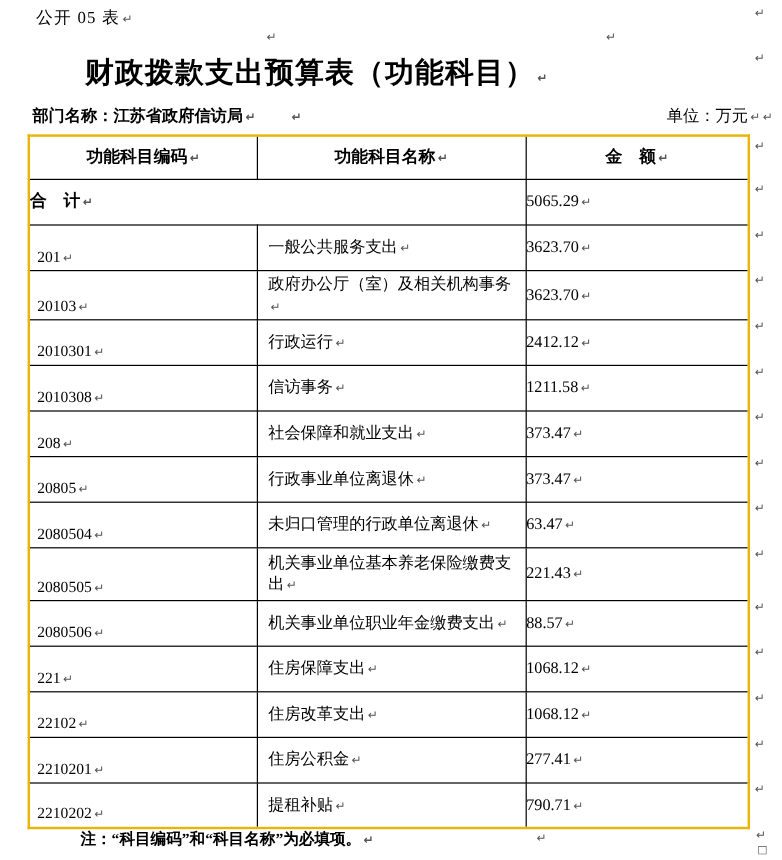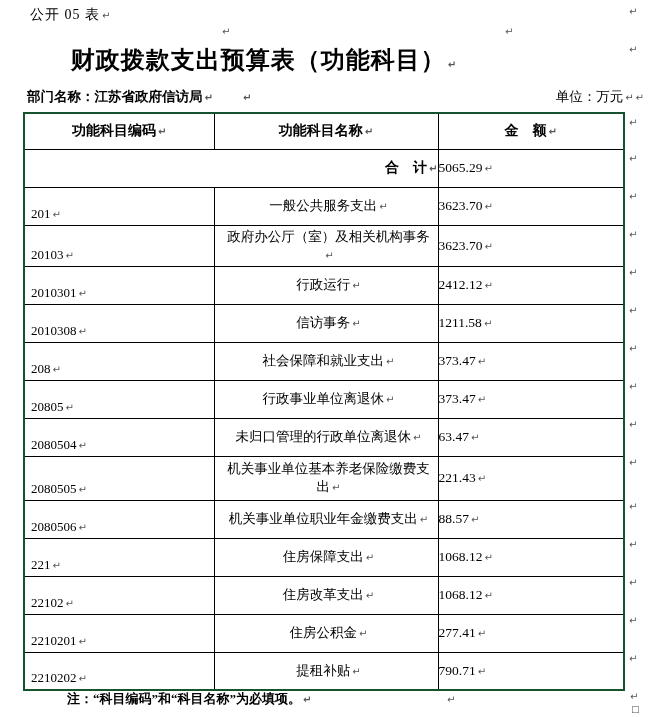--- a/index.html
+++ b/index.html
@@ -41,29 +41,29 @@
     table-layout:fixed;
   }
   .budget-table col.c1 { width:190px; }
   .budget-table col.c2 { width:224px; }
   .budget-table col.c3 { width:186px; }
   .budget-table td {
     border:1.5px solid #000;
     font-size:13.5px;
     overflow:hidden;
   }
-  .budget-table { border:2px solid #14532d; }
+  .budget-table { border:2px solid #eab308; }
   tr.hdr { height:36px; }
   tr.hdr td { text-align:center; vertical-align:middle; font-weight:bold; font-size:14px; }
   tr.total { height:38px; }
-  tr.total td.tlabel { text-align:right; vertical-align:middle; font-weight:bold; font-size:14px; }
+  tr.total td.tlabel { text-align:left; vertical-align:middle; font-weight:bold; font-size:14px; }
   tr.datarow { height:38px; }
   tr.tall { height:44px; }
   td.code { vertical-align:bottom; text-align:left; padding:0 0 3px 6px; font-size:13px; }
-  td.name { vertical-align:middle; text-align:center; padding:2px 4px 2px 9px; line-height:1.35;margin-left:24px; }
+  td.name { vertical-align:middle; text-align:left; padding:2px 4px 2px 9px; line-height:1.35;margin-left:24px; }
   td.amt  { vertical-align:middle; text-align:left; }
   .note-line { left:25px; top:690px; font-size:13px; font-weight:bold;margin-left:42px; }
   .margin-mark { position:absolute; left:627px; }
   .mark-plain { position:absolute; }
 </style>
 </head>
 <body>
 
 <div class="abs corner-label">
   <span>公开 05 表</span><span class="pm">↵</span>

